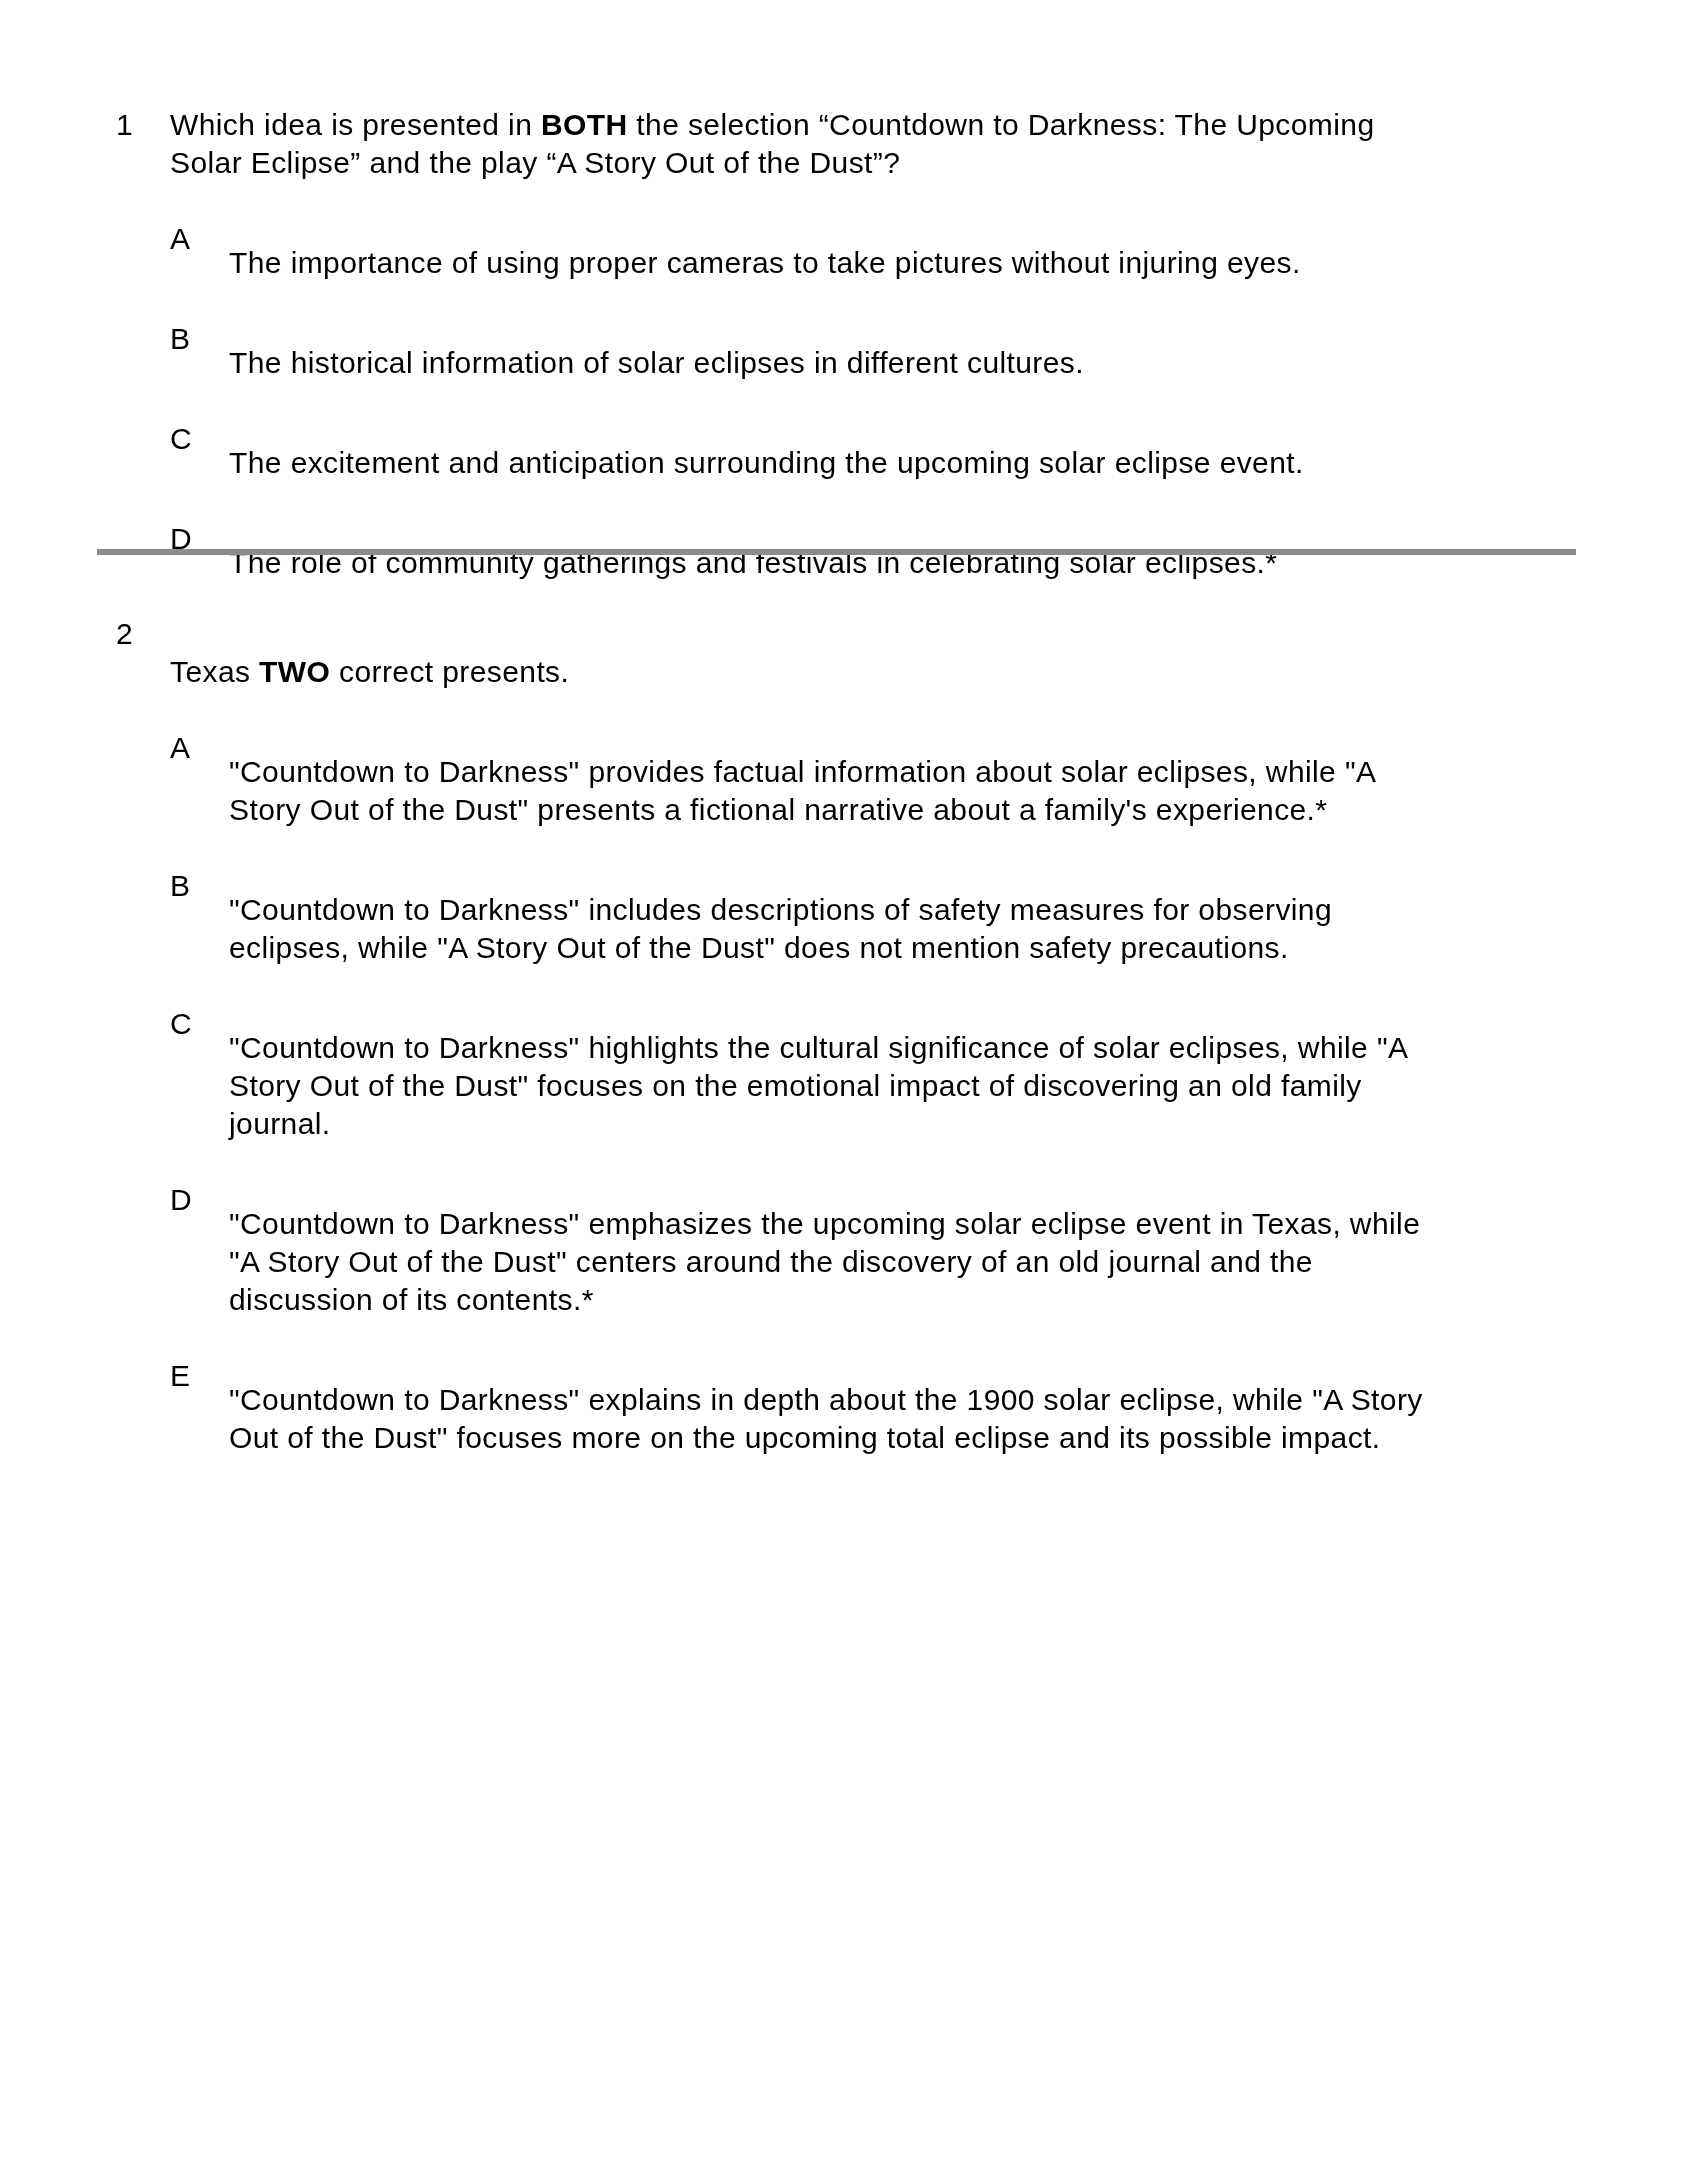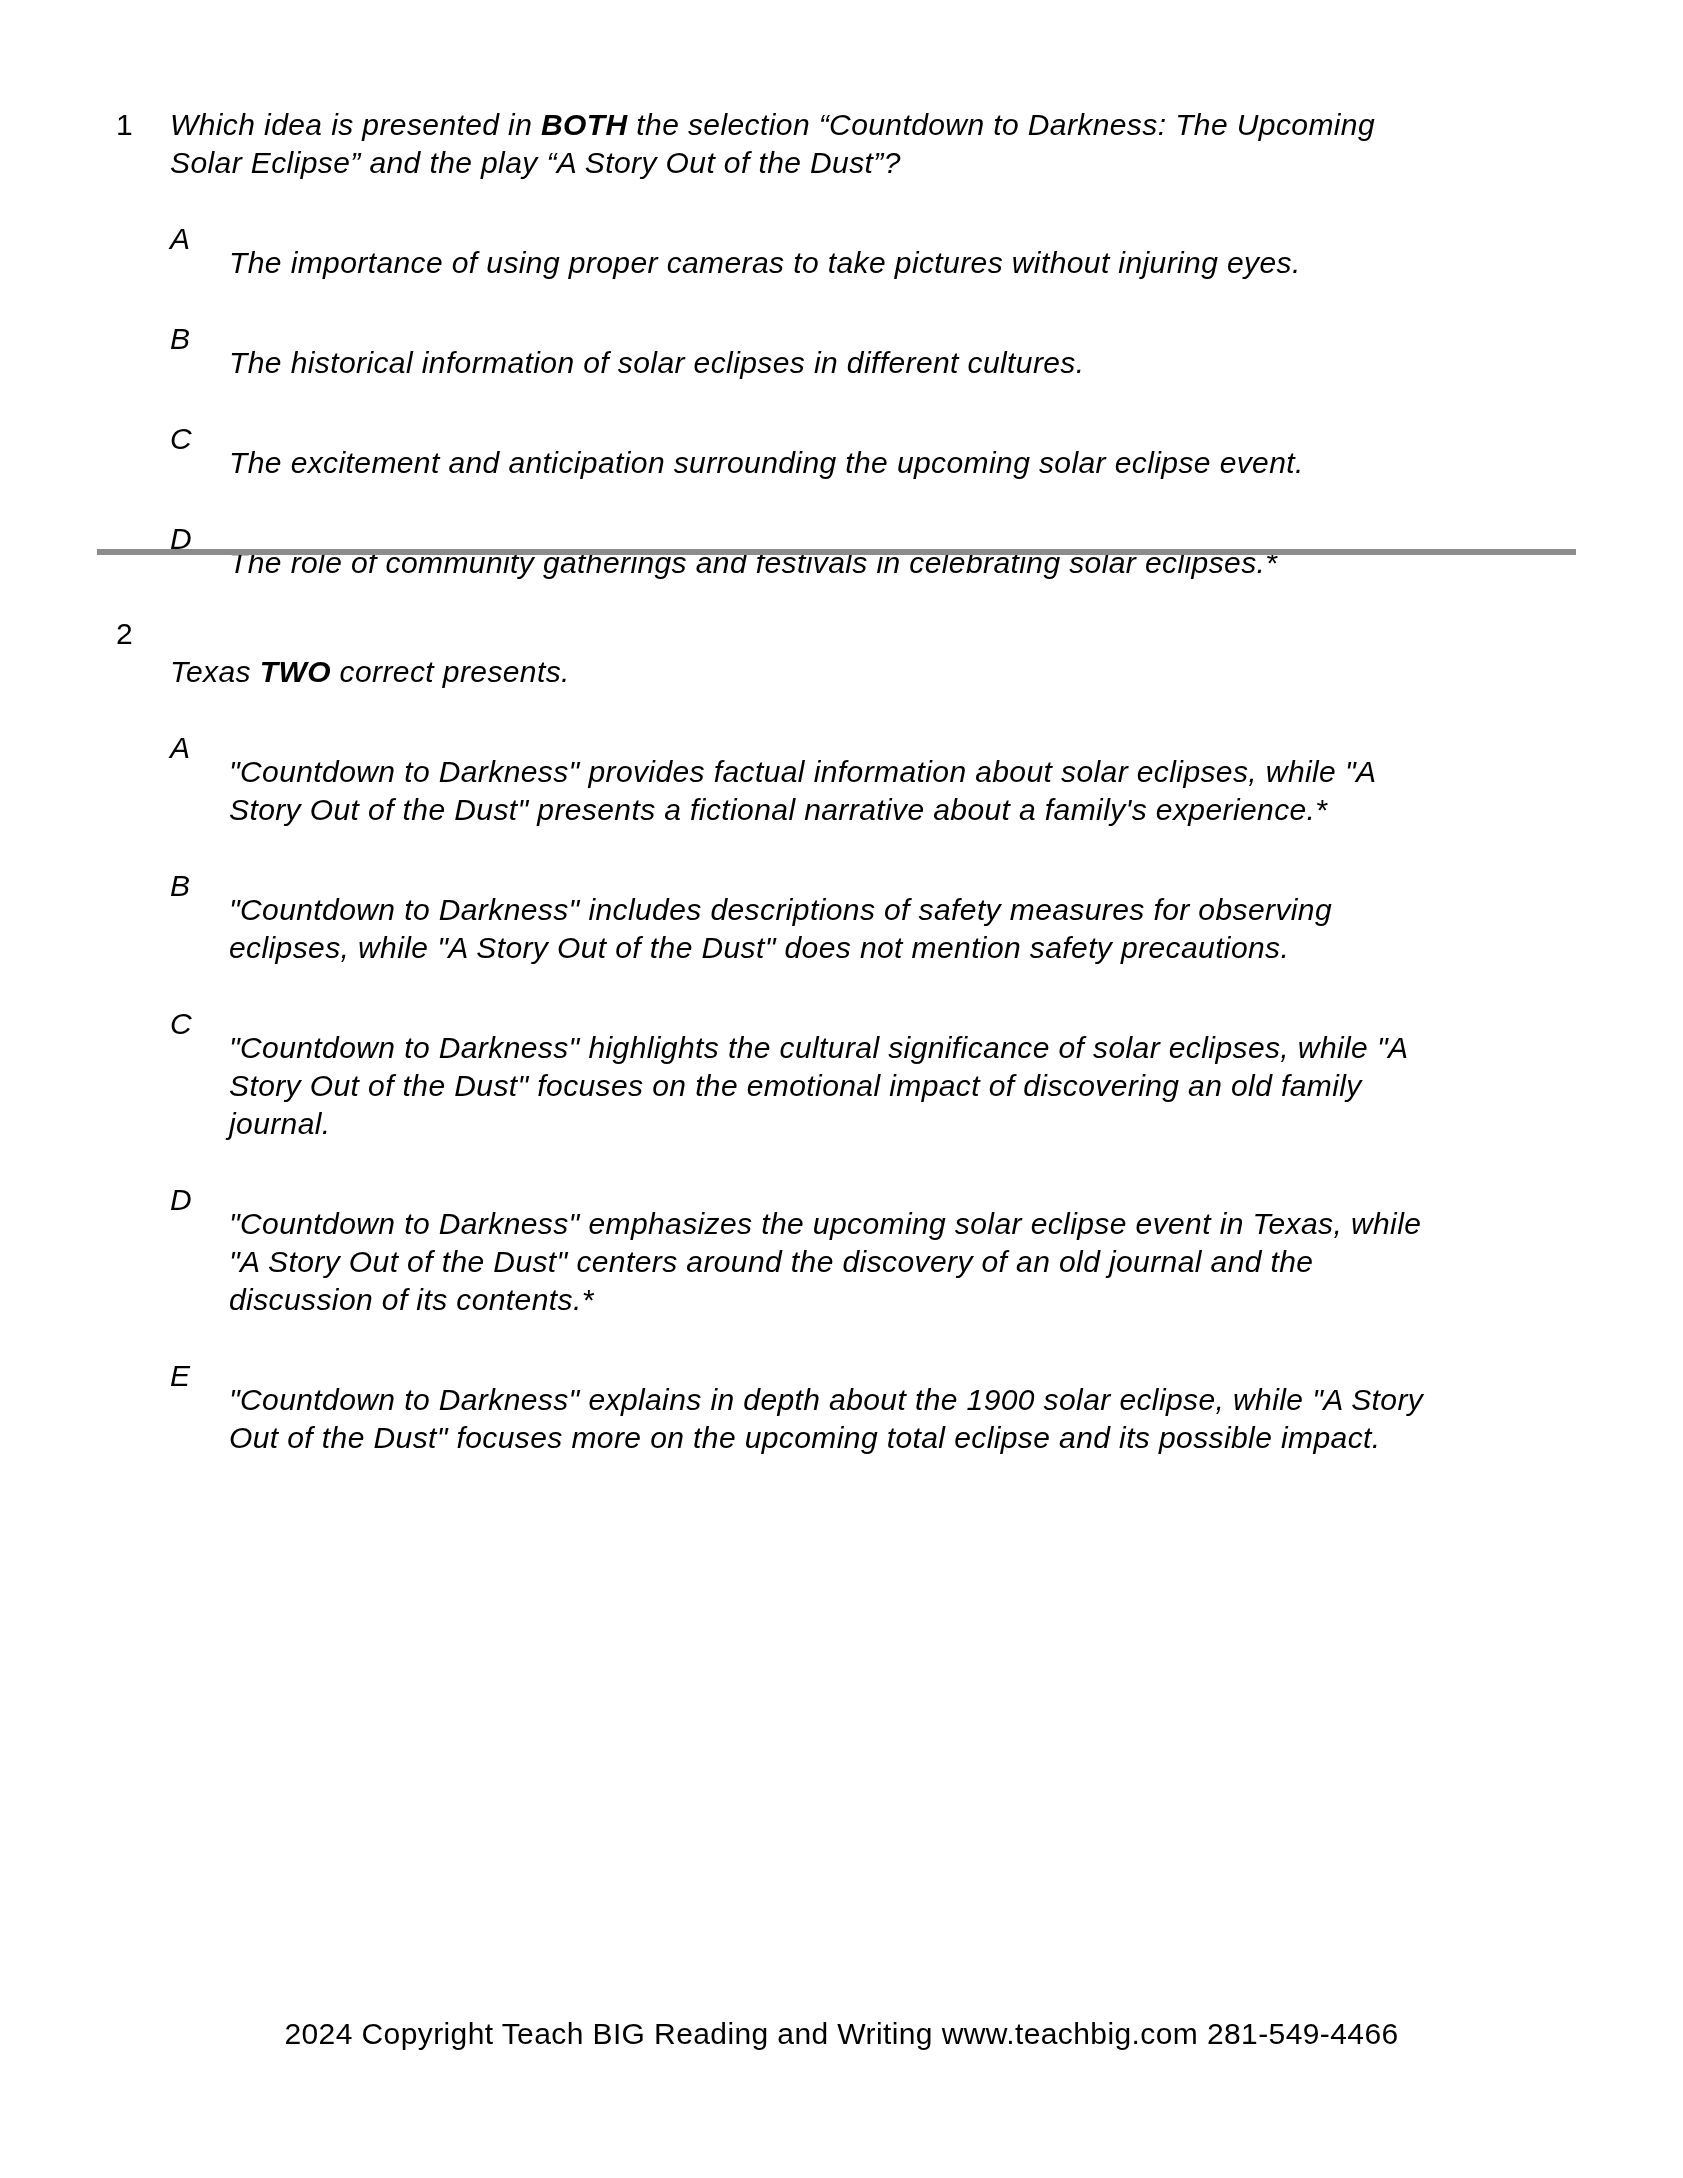--- a/index.html
+++ b/index.html
@@ -17,21 +17,21 @@
     overflow: hidden;
   }
   .question {
     position: absolute;
     display: flex;
     align-items: flex-start;
   }
   #question-1 { left: 116px; top: 106px; right: 104px; }
   #question-2 { left: 116px; top: 615px; right: 104px; }
   .qnum { flex: 0 0 54px; }
-  .qbody { flex: 1; min-width: 0; font-style: italic; }
+  .qbody { flex: 1; min-width: 0; }
   .stem { white-space: pre-line; }
   .stem strong, .instruction strong { font-weight: bold; }
   .instruction { margin-top: 38px; white-space: pre-line; }
   .option { display: flex; align-items: flex-start; margin-top: 38px; }
   .opt-letter { flex: 0 0 59px; }
   .opt-text { flex: 1; min-width: 0; white-space: pre-line; margin-top: 24px; }
   .divider {
     position: absolute;
     left: 97px;
     top: 549px;
@@ -108,16 +108,15 @@
 discussion of its contents.*</div>
       </div>
       <div class="option">
         <div class="opt-letter">E</div>
         <div class="opt-text">"Countdown to Darkness" explains in depth about the 1900 solar eclipse, while "A Story
 Out of the Dust" focuses more on the upcoming total eclipse and its possible impact.</div>
       </div>
     </div>
   </div>
 
-  <div class="footer">2024 Copyright Teach BIG Reading and Writing www.teachbig.com 281-549-4466</div>
 
 </div>
 
 
 </body></html>

